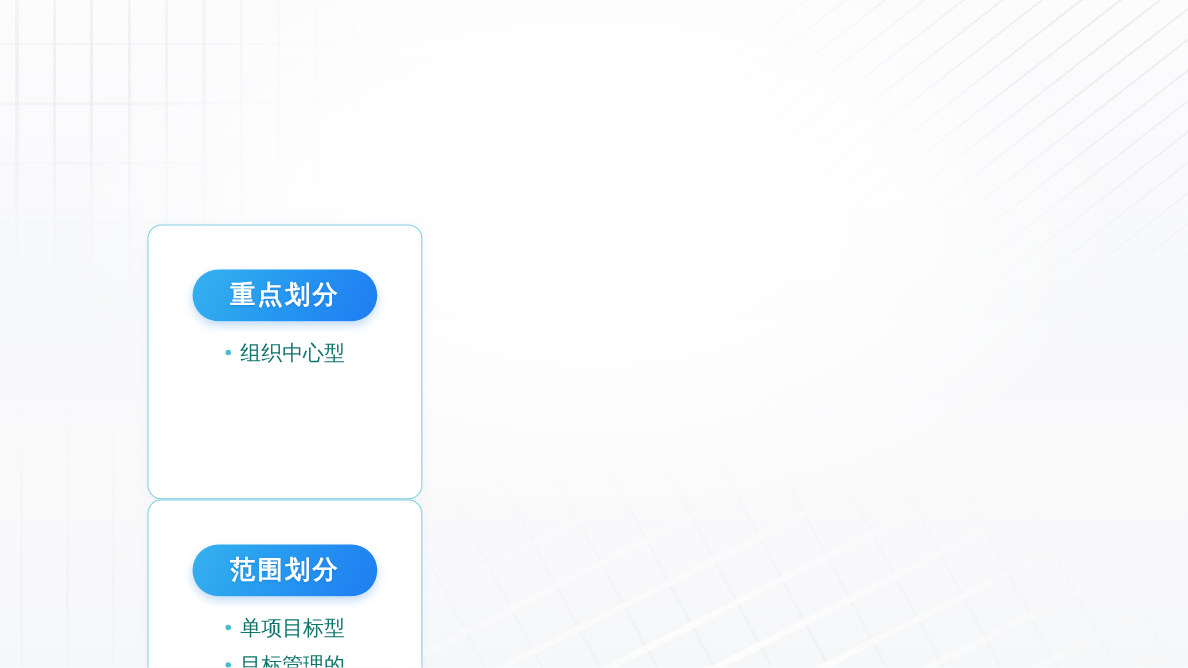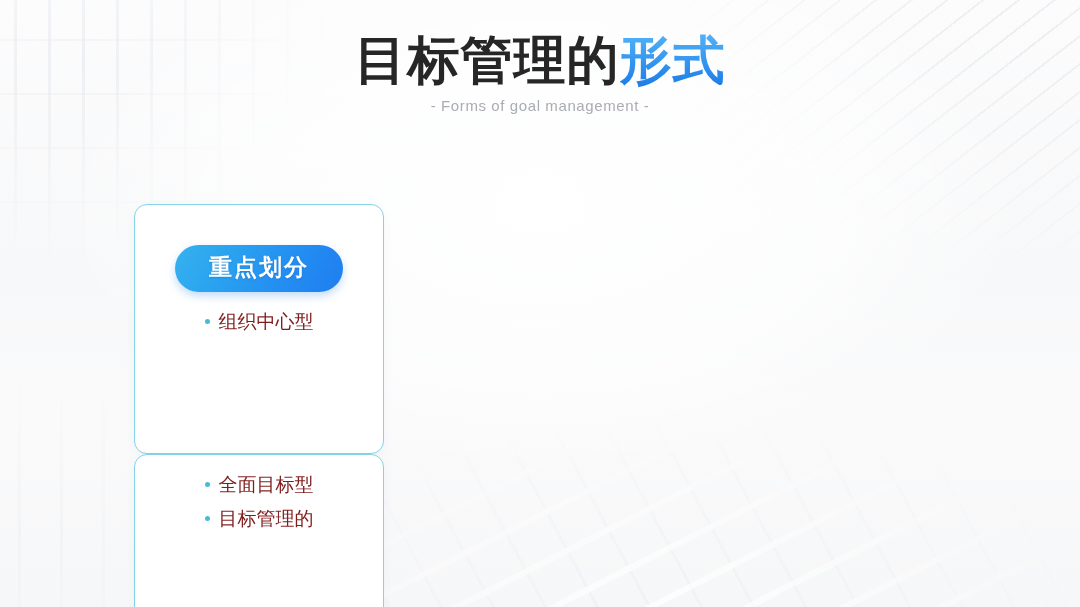--- a/index.html
+++ b/index.html
@@ -189,21 +189,21 @@
     margin: 0;
     padding: 0;
     list-style: none;
     margin-top: 20px;
     align-self: center;
   }
   .bullet-item {
     display: flex;
     align-items: baseline;
     font-size: 19px;
-    color: #7f1d1d;
+    color: #0f766e;
     line-height: 1;
     margin-bottom: 15px;
     white-space: nowrap;
     text-align: center;
   }
   .bullet-dot {
     width: 5px;
     height: 5px;
     border-radius: 50%;
     background: #45bcd4;
@@ -218,46 +218,43 @@
 
 <div id="slide">
 
   <div class="bg-layer bg-base"></div>
   <div class="bg-layer bg-vert-tl"></div>
   <div class="bg-layer bg-diag-tr"></div>
   <div class="bg-layer bg-grid-bottom"></div>
   <div class="bg-layer bg-vert-left-bottom"></div>
   <div class="bg-layer bg-wash"></div>
 
-  <div class="header">
-    <div class="title">
-      <span class="t-dark">目标管理的</span><span class="t-blue">形式</span>
-    </div>
-    <div class="subtitle">- Forms of goal management -</div>
-  </div>
 
   <div class="cards">
 
     <div class="card">
       <div class="pill">
         <span class="pill-text">重点划分</span>
       </div>
       <ul class="bullets">
         <li class="bullet-item">
           <span class="bullet-dot"></span>
           <span>组织中心型</span>
         </li>
       </ul>
     </div>
 
     <div class="card">
+      <div class="pill">
+        <span class="pill-text">范围划分</span>
+      </div>
       <ul class="bullets">
         <li class="bullet-item">
           <span class="bullet-dot"></span>
-          <span>全面目标型</span>
+          <span>单项目标型</span>
         </li>
         <li class="bullet-item">
           <span class="bullet-dot"></span>
           <span>目标管理的</span>
         </li>
       </ul>
     </div>
 
     <div class="card">
     </div>

